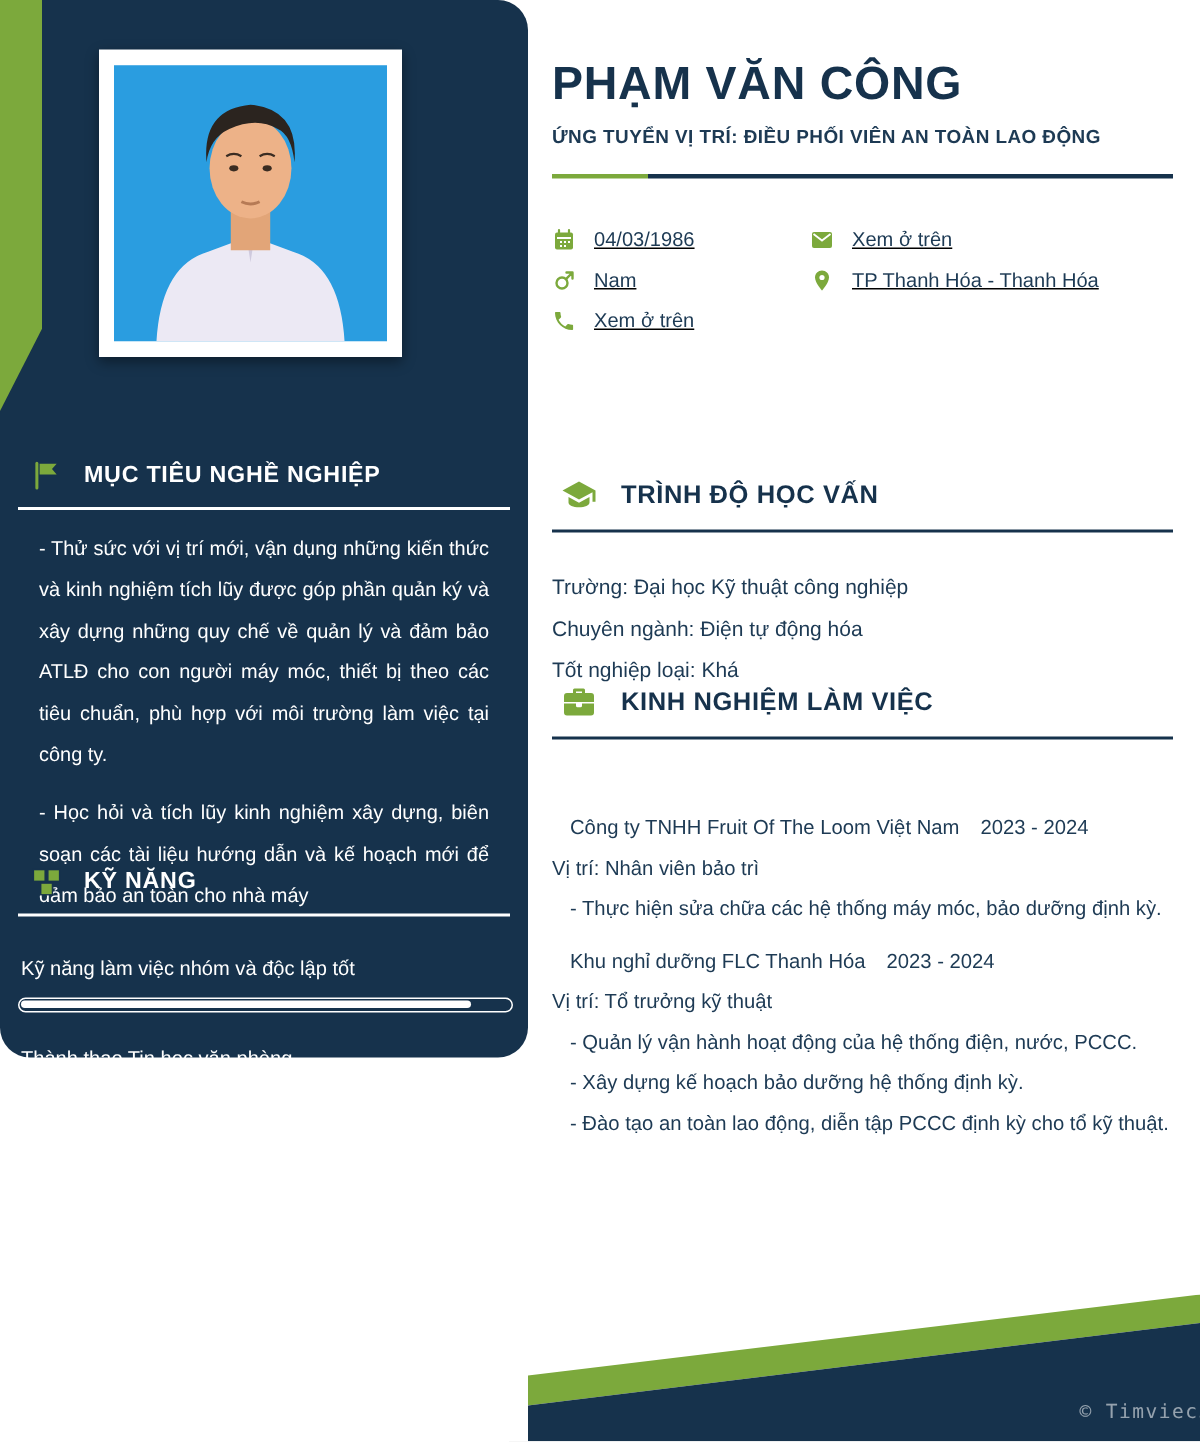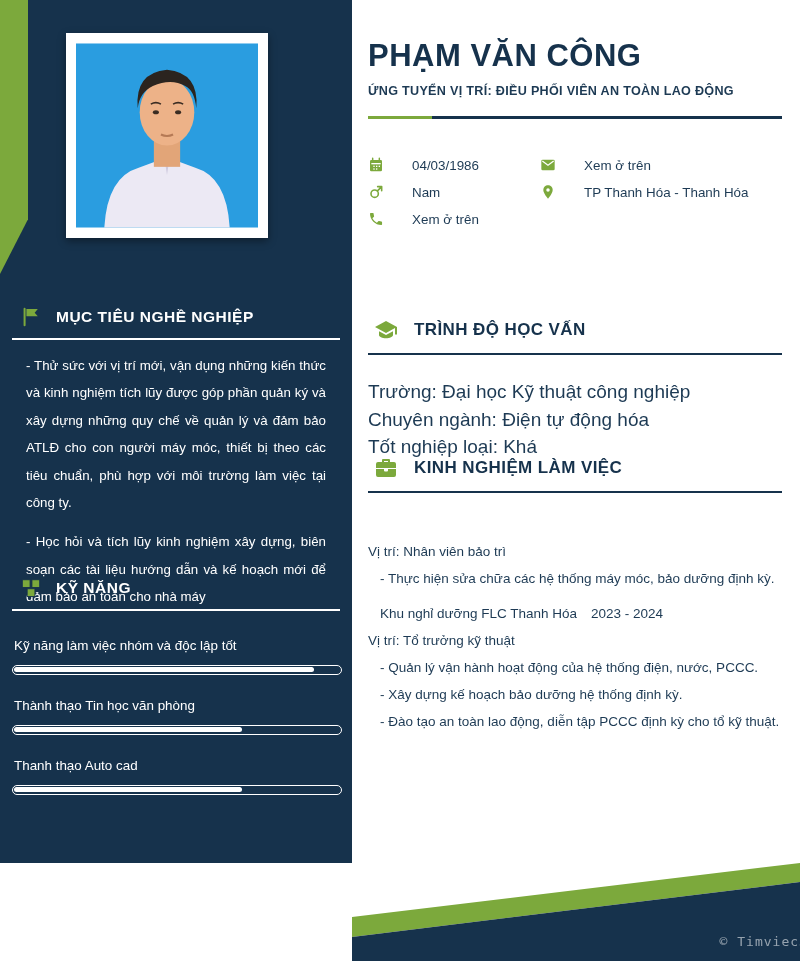--- a/index.html
+++ b/index.html
@@ -8,21 +8,21 @@
     --white:#ffffff;
     --ink:#1d3a54;
   }
   *{margin:0;padding:0;box-sizing:border-box;}
   body{background:#e8e8e8;font-family:"Liberation Sans", sans-serif;}
   .page{
     position:relative;width:800px;height:961px;background:#fff;
     overflow:hidden;margin:0 auto;
   }
   
-  .sidebar{position:absolute;left:0;top:0;width:352px;height:863px;background:var(--navy);}
+  .sidebar{position:absolute;left:0;top:0;width:352px;height:705px;background:var(--navy);border-radius:20px;}
   .green-corner{
     position:absolute;left:0;top:0;width:28px;height:274px;background:var(--green);
     clip-path:polygon(0 0,100% 0,100% 80%,0 100%);
   }
   .photo-frame{
     position:absolute;left:66px;top:33px;width:202px;height:205px;background:#fff;
     box-shadow:0 3px 8px rgba(0,0,0,.4);display:flex;align-items:center;justify-content:center;
   }
   .photo-frame svg{width:182px;height:185px;display:block;}
   .side-section{position:absolute;left:12px;width:328px;color:#fff;}
@@ -53,30 +53,30 @@
   .subtitle{
     position:absolute;left:16px;top:84px;font-size:12.6px;font-weight:bold;
     letter-spacing:.3px;color:var(--ink);
   }
   .divider{position:absolute;left:16px;top:116px;width:414px;height:3px;display:flex;}
   .divider .seg-green{width:64px;height:3px;background:var(--green);}
   .divider .seg-navy{flex:1;height:3px;background:var(--navy);}
   .contact{position:absolute;left:16px;top:146px;width:414px;}
   .contact-col1{position:absolute;left:0;top:0;width:170px;}
   .contact-col2{position:absolute;left:172px;top:0;width:242px;}
-  .contact-row{display:flex;align-items:flex-end;gap:28px;height:27px;}
+  .contact-row{display:flex;align-items:center;gap:12px;height:27px;text-decoration:underline;}
   .contact-row svg{width:16px;height:16px;flex:0 0 auto;}
   .contact-row .val{font-size:13.4px;color:var(--ink);}
   .main-section-header{
     position:absolute;left:16px;width:414px;display:flex;align-items:center;gap:16px;
     border-bottom:2px solid var(--navy);padding-bottom:11px;padding-left:6px;
   }
   .main-section-header svg{width:24px;height:24px;flex:0 0 auto;}
   .main-section-header .title{font-size:17px;font-weight:bold;letter-spacing:.4px;color:var(--navy);}
-  .edu-rows{position:absolute;left:16px;top:378px;width:414px;font-size:19px;line-height:27.5px;color:var(--ink);}
+  .edu-rows{position:absolute;left:16px;top:378px;width:414px;font-size:14px;line-height:27.5px;color:var(--ink);}
   .exp-content{position:absolute;left:16px;top:538px;width:416px;font-size:13.5px;line-height:27px;color:var(--ink);}
   .job-company-line{padding-left:12px;}
   .job-company-line .period{margin-left:14px;}
   .job-bullets{padding-left:12px;}
   .job-gap{height:8px;}
   
   .footer-shapes{position:absolute;left:0;bottom:0;width:448px;height:110px;pointer-events:none;}
   .footer-green{
     position:absolute;inset:0;background:var(--green);
     clip-path:polygon(0 66px,448px 12px,448px 31px,0 86px);
@@ -236,20 +236,23 @@
     <div class="main-section-header" style="top:456px;">
       <svg viewBox="0 0 24 24">
         <path fill="var(--green)" d="M9 3h6a1 1 0 0 1 1 1v2h4a2 2 0 0 1 2 2v4H2V8a2 2 0 0 1 2-2h4V4a1 1 0 0 1 1-1zm1 3h4V5h-4v1z"></path>
         <path fill="var(--green)" d="M2 13h8v1.5a1 1 0 0 0 1 1h2a1 1 0 0 0 1-1V13h8v6a2 2 0 0 1-2 2H4a2 2 0 0 1-2-2v-6z"></path>
       </svg>
       <span class="title">KINH NGHIỆM LÀM VIỆC</span>
     </div>
 
     <div class="exp-content">
       <div>
+        <div class="job-company-line">
+          <span>Công ty TNHH Fruit Of The Loom Việt Nam</span><span class="period">2023 - 2024</span>
+        </div>
         <div>Vị trí: Nhân viên bảo trì</div>
         <div class="job-bullets">
           <div>- Thực hiện sửa chữa các hệ thống máy móc, bảo dưỡng định kỳ.</div>
         </div>
       </div>
       <div class="job-gap"></div>
       <div>
         <div class="job-company-line">
           <span>Khu nghỉ dưỡng FLC Thanh Hóa</span><span class="period">2023 - 2024</span>
         </div>

